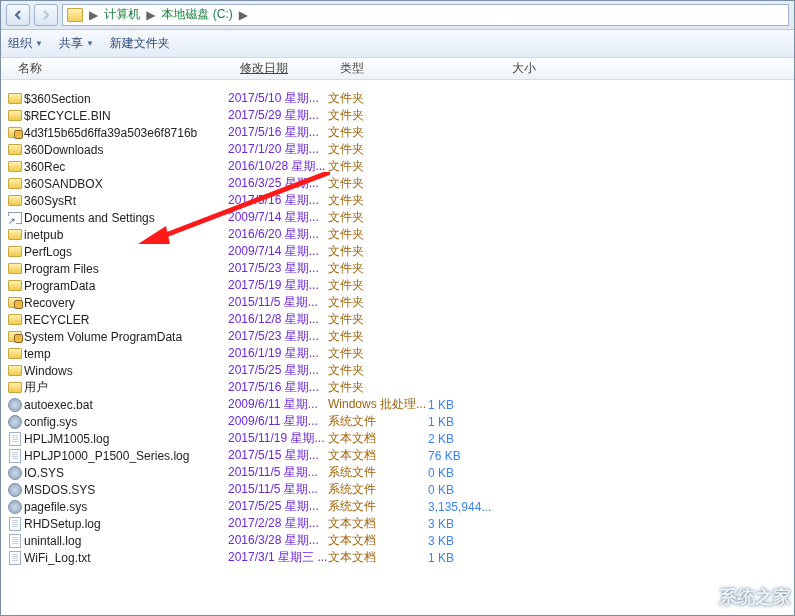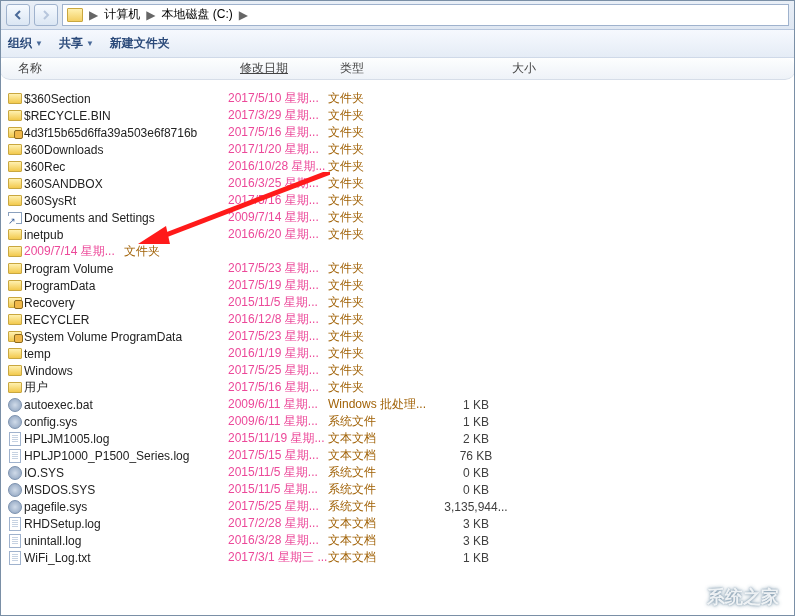--- a/index.html
+++ b/index.html
@@ -4,61 +4,61 @@
 <style>
   * { margin: 0; padding: 0; box-sizing: border-box; font-family: "Microsoft YaHei", Tahoma, sans-serif; }
   body { width: 795px; height: 616px; background: #fff; overflow: hidden; position: relative; font-size: 12px; color: #222; }
 
   
   .addrbar { height: 30px; background: linear-gradient(#e9eff7,#dfe7f2); border-bottom: 1px solid #b7c6dc; display: flex; align-items: center; padding: 0 6px; gap: 4px; }
   .nav-btn { width: 24px; height: 22px; border: 1px solid #9fb2cd; border-radius: 3px; background: linear-gradient(#f6faff,#dbe6f3); display: flex; align-items: center; justify-content: center; cursor: default; }
   .addrbox { flex: 1; height: 22px; border: 1px solid #9fb2cd; background: #fff; display: flex; align-items: center; padding: 0 4px; gap: 4px; }
   .crumb-icon { width: 16px; height: 14px; background: linear-gradient(#fff1b0,#f3cf63); border: 1px solid #c9a73f; border-radius: 1px; }
   .crumb-sep { color: #666; padding: 0 2px; }
-  .crumb { color: #000000; }
-
-  
-  .toolbar { height: 28px; background: linear-gradient(#f6f9fe,#e5ecf6); border-bottom: 1px solid #cfd9e8; display: flex; align-items: center; padding: 0 8px; gap: 16px; font-weight: bold; }
+  .crumb { color: #15803d; }
+
+  
+  .toolbar { height: 28px; background: linear-gradient(#f6f9fe,#e5ecf6); border-bottom: 1px solid #cfd9e8; display: flex; align-items: center; padding: 0 8px; gap: 16px; }
   .tool-item { display: flex; align-items: center; gap: 3px; color: #2b4a7a; cursor: default; }
   .drop { font-size: 8px; color: #4a6a99; }
 
   
-  .cols { display: flex; height: 22px; background: linear-gradient(#fdfefe,#eef2f8); border-bottom: 1px solid #d6dde8; align-items: center; padding-left: 18px; color: #444; border-radius: 10px; }
+  .cols { display: flex; height: 22px; background: linear-gradient(#fdfefe,#eef2f8); border-bottom: 1px solid #d6dde8; align-items: center; padding-left: 18px; color: #444; }
   .col-name { width: 222px; }
   .col-date { width: 100px; text-decoration: underline; }
   .col-type { width: 100px; }
   .col-size { width: 120px; text-align: right; padding-right: 24px;}
 
   
   .filelist { padding-top: 4px; }
   .row { display: flex; align-items: center; height: 17px; padding-left: 6px; white-space: nowrap; }
   .icon-cell { width: 18px; display: flex; align-items: center; justify-content: center; }
   .name-cell { width: 204px; overflow: hidden; text-overflow: ellipsis; }
-  .date-cell { width: 100px; color: #ec4899; overflow: hidden; text-overflow: ellipsis; }
+  .date-cell { width: 100px; color: #6d28d9; overflow: hidden; text-overflow: ellipsis; }
   .type-cell { width: 100px; color: #a16207; overflow: hidden; text-overflow: ellipsis; }
-  .size-cell { width: 120px; color: #404040; text-align: center; padding-right: 24px; }
+  .size-cell { width: 120px; color: #3b82f6; text-align: left; padding-right: 24px; }
 
   
   .ic-folder { width: 14px; height: 11px; background: linear-gradient(#fff1b0,#f2c94d); border: 1px solid #c9a73f; border-radius: 1px; }
   .ic-folder-lock { width: 14px; height: 11px; background: linear-gradient(#fff1b0,#f2c94d); border: 1px solid #c9a73f; border-radius: 1px; position: relative; }
   .ic-folder-lock::after { content:""; position:absolute; right:-2px; bottom:-2px; width:7px; height:7px; background:#f0b84a; border:1px solid #8a6a20; border-radius:2px; }
   .ic-shortcut { width: 14px; height: 12px; background: #fff; border: 1px solid #8aa0bd; position:relative; }
   .ic-shortcut::after { content:"↗"; position:absolute; left:-1px; bottom:-3px; font-size:9px; color:#3a5f9a; background:#fff; }
   .ic-file { width: 12px; height: 14px; background: #fff; border: 1px solid #9fb2cd; position: relative; }
   .ic-file::before { content:""; position:absolute; left:2px; top:2px; right:2px; height:1px; background:#c6d2e2; box-shadow: 0 2px 0 #c6d2e2, 0 4px 0 #c6d2e2, 0 6px 0 #c6d2e2; }
   .ic-cfg { width: 14px; height: 14px; border-radius: 50%; background: radial-gradient(#d0dbe9,#8aa0bd); border:1px solid #7a90ad; }
 
   .blank { height: 6px; }
 
   
   .arrow-wrap { position: absolute; left: 130px; top: 172px; width: 200px; height: 80px; pointer-events: none; }
   .arrow-wrap svg { width: 100%; height: 100%; }
 
   
-  .watermark { position: absolute; right: 16px; bottom: 6px; display: flex; align-items: center; gap: 6px; color: rgba(255,255,255,0.85); font-size: 18px; font-weight: 600; text-shadow: 0 0 4px #6a889f, 0 0 2px #6a889f; opacity: 0.85; }
+  .watermark { position: absolute; right: 4px; bottom: 6px; display: flex; align-items: center; gap: 6px; color: rgba(255,255,255,0.85); font-size: 18px; font-weight: 600; text-shadow: 0 0 4px #6a889f, 0 0 2px #6a889f; opacity: 0.85; }
   .wm-icon { width: 32px; height: 26px; position: relative; }
   .wm-icon svg { width: 100%; height: 100%; }
 
   .frame { position:absolute; inset:0; border:1px solid #7a8fa6; pointer-events:none; }
 </style>
 </head>
 <body>
 
 <div class="addrbar">
   <div class="nav-btn">
@@ -112,21 +112,21 @@
       <span class="name-cell">$360Section</span>
       <span class="date-cell">2017/5/10 星期...</span>
       <span class="type-cell">文件夹</span>
       <span class="size-cell"></span>
     </div>
     <div class="row">
       <span class="icon-cell">
         <span class="ic-folder"></span>
       </span>
       <span class="name-cell">$RECYCLE.BIN</span>
-      <span class="date-cell">2017/3/29 星期...</span>
+      <span class="date-cell">2017/5/29 星期...</span>
       <span class="type-cell">文件夹</span>
       <span class="size-cell"></span>
     </div>
     <div class="row">
       <span class="icon-cell">
         <span class="ic-folder-lock"></span>
       </span>
       <span class="name-cell">4d3f15b65d6ffa39a503e6f8716b</span>
       <span class="date-cell">2017/5/16 星期...</span>
       <span class="type-cell">文件夹</span>
@@ -183,29 +183,30 @@
       </span>
       <span class="name-cell">inetpub</span>
       <span class="date-cell">2016/6/20 星期...</span>
       <span class="type-cell">文件夹</span>
       <span class="size-cell"></span>
     </div>
     <div class="row">
       <span class="icon-cell">
         <span class="ic-folder"></span>
       </span>
+      <span class="name-cell">PerfLogs</span>
       <span class="date-cell">2009/7/14 星期...</span>
       <span class="type-cell">文件夹</span>
       <span class="size-cell"></span>
     </div>
     <div class="row">
       <span class="icon-cell">
         <span class="ic-folder"></span>
       </span>
-      <span class="name-cell">Program Volume</span>
+      <span class="name-cell">Program Files</span>
       <span class="date-cell">2017/5/23 星期...</span>
       <span class="type-cell">文件夹</span>
       <span class="size-cell"></span>
     </div>
     <div class="row">
       <span class="icon-cell">
         <span class="ic-folder"></span>
       </span>
       <span class="name-cell">ProgramData</span>
       <span class="date-cell">2017/5/19 星期...</span>

